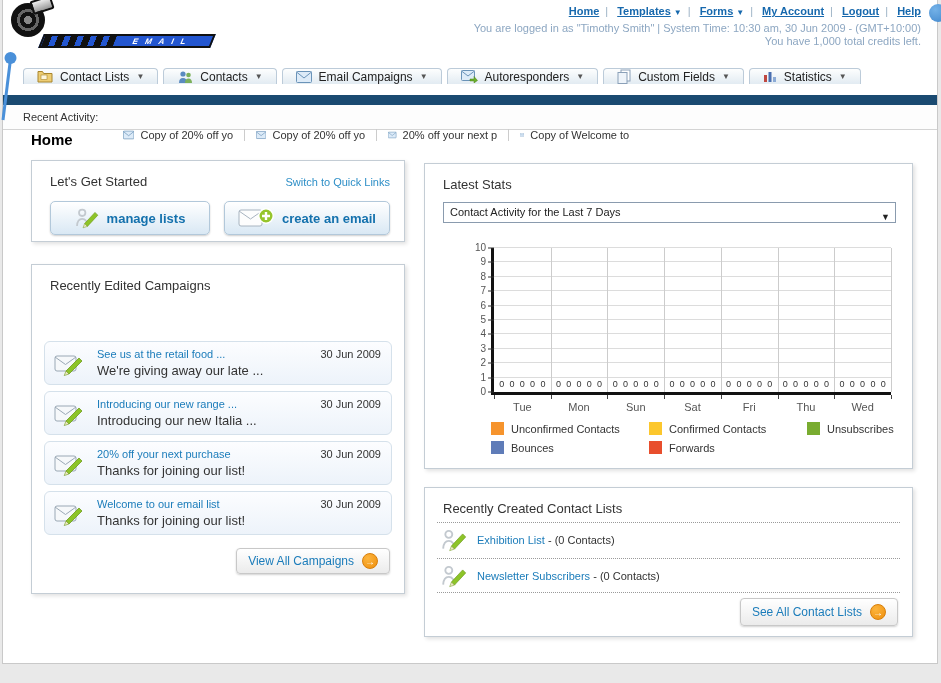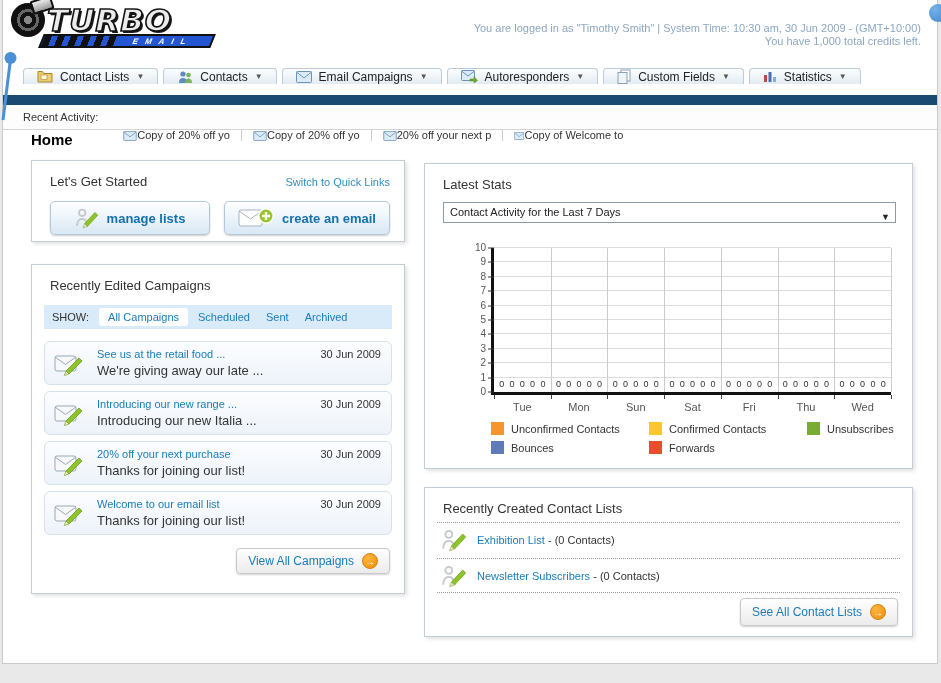--- a/index.html
+++ b/index.html
@@ -60,21 +60,21 @@
   .tab .dd { font-size:8px; color:#555; }
   .nav-dark-bar { position:absolute; top:95px; left:0; width:100%; height:10px; background:#1a4a71; }
 
   
   .recent-bar {
     position:absolute; top:105px; left:0; width:100%; height:25px;
     background:#fdfdfd; border-bottom:1px solid #d4d4d4;
     display:flex; align-items:center; padding-left:20px; font-size:11px; color:#333;
   }
   .recent-label { margin-right:14px; }
-  .recent-item { display:flex; align-items:flex-end; padding:0 11px; cursor:pointer; max-width:132px; white-space:nowrap; overflow:hidden;margin-top:36px; }
+  .recent-item { display:flex; align-items:center; gap:6px; padding:0 11px; cursor:pointer; max-width:132px; white-space:nowrap; overflow:hidden;margin-top:36px; }
   .recent-item + .recent-item { border-left:1px solid #ccc; }
 
   
   .panel { position:absolute; background:#fff; border:1px solid #c4cdd5; box-shadow:2px 2px 4px rgba(0,0,0,0.12); }
   .panel-title { position:absolute; left:18px; top:13px; font-size:13px; color:#333; }
 
   .page-title { position:absolute; left:28px; top:131px; font-size:15px; font-weight:bold; color:#000; }
 
   
   #panel-start { left:28px; top:160px; width:374px; height:82px; }
@@ -168,28 +168,35 @@
     background:radial-gradient(circle at 35% 30%, #74b2e8, #3f86cc); z-index:6; cursor:pointer; }
 </style>
 </head>
 <body>
 
 <div class="page">
 
   <div class="logo">
     <div class="logo-top">
       <div class="turbo-spiral"></div>
-      <span class="logo-title">TURBO</span>
     </div>
     <div class="logo-bar">
       <span class="logo-stripes"></span>
       <span class="logo-email">EMAIL</span>
     </div>
   </div>
 
+  <div class="top-links">
+    <a>Home</a><span class="sep">|</span>
+    <a>Templates</a><span class="dd">▼</span><span class="sep">|</span>
+    <a>Forms</a><span class="dd">▼</span><span class="sep">|</span>
+    <a>My Account</a><span class="sep">|</span>
+    <a>Logout</a><span class="sep">|</span>
+    <a>Help</a>
+  </div>
   <div class="status-line" id="status1">You are logged in as "Timothy Smith" | System Time: 10:30 am, 30 Jun 2009 - (GMT+10:00)</div>
   <div class="status-line" id="status2">You have 1,000 total credits left.</div>
 
   <div class="nav-tabs">
     <div class="tab">
       <svg width="16" height="13" viewBox="0 0 16 13">
           <path d="M1 3.5 v-2 h4.5 l1.2 2 H15 v8.5 H1z" fill="#edcd74" stroke="#a8852c"></path>
           <rect x="4" y="5" width="6" height="4.5" fill="#fdf6dd" stroke="#a8852c" stroke-width="0.6"></rect>
         </svg>
       <span>Contact Lists</span>
@@ -294,27 +301,20 @@
         <path d="M1 4 L12.5 12 L24 4" fill="none" stroke="#a8b4c0"></path>
         <circle cx="28" cy="9" r="7.2" fill="#96c52c" stroke="#fff" stroke-width="1.4"></circle>
         <path d="M28 5 v8 M24 9 h8" stroke="#fff" stroke-width="2.4"></path>
       </svg>
       <span>create an email</span>
     </div>
   </div>
 
   <div class="panel" id="panel-campaigns">
     <div class="panel-title">Recently Edited Campaigns</div>
-    <div class="show-bar">
-      <span class="show-label">SHOW:</span>
-      <span class="filter active">All Campaigns</span>
-      <span class="filter">Scheduled</span>
-      <span class="filter">Sent</span>
-      <span class="filter">Archived</span>
-    </div>
 
     <div class="camp-row" style="top:76px">
       <svg class="camp-icon" width="30" height="26" viewBox="0 0 30 26">
         <rect x="1" y="5" width="21" height="15" rx="2" fill="#f6f8fa" stroke="#9aa8b5"></rect>
           <path d="M1 6 L11.5 13.5 L22 6" fill="none" stroke="#9aa8b5"></path>
         <polygon points="12,20 25,7 28,10 15,23" fill="#8dc428" stroke="#6f9c1d" stroke-width="0.8"></polygon>
           <polygon points="12,20 15,23 10.2,24.6" fill="#ece6c4" stroke="#6f9c1d" stroke-width="0.6"></polygon>
       </svg>
       <span class="camp-title">See us at the retail food ...</span>
       <span class="camp-sub">We're giving away our late ...</span>

